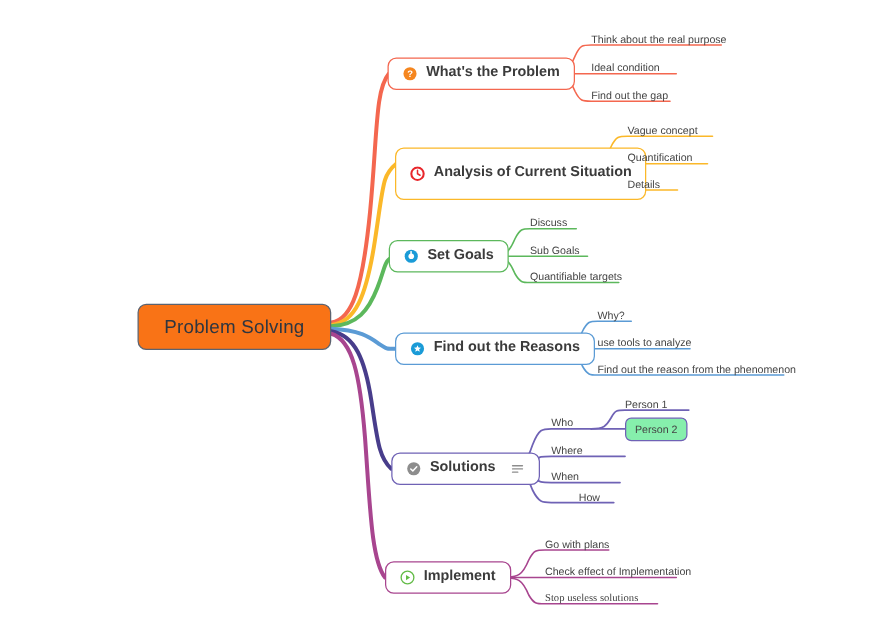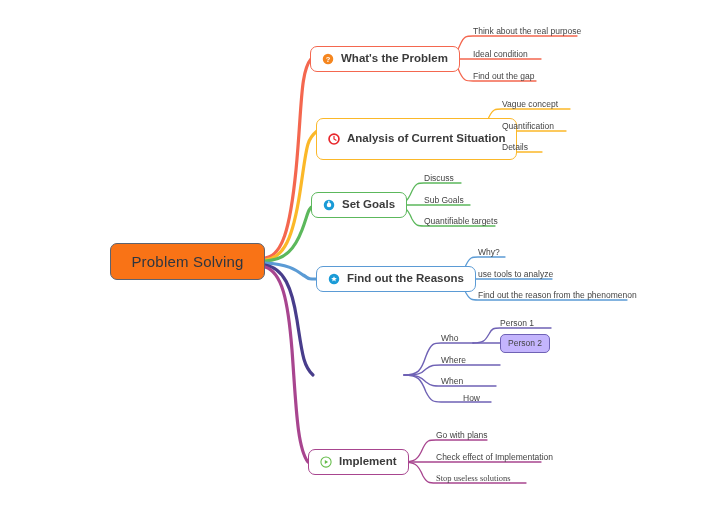--- a/index.html
+++ b/index.html
@@ -63,21 +63,21 @@
     position:absolute;
     font-size:8.5px;
     color:#444;
     white-space:nowrap;
     line-height:1;
   }
   .l3.boxed{
     box-sizing:border-box;
     border:1.5px solid #6f62b5;
     border-radius:5px;
-    background:#c4b5fd;
+    background:#86efac;
     padding:3px 7px;
     display:flex;align-items:center;
   }
 </style>
 </head>
 <body>
 
 <div id="canvas">
 
   <svg class="links" viewBox="0 0 709 505">
@@ -162,20 +162,32 @@
   </div>
 
   <div class="l1" style="left:316px;top:266px;height:26px;border-color:#5b9bd5;">
     <svg class="ic" viewBox="0 0 16 16">
       <circle cx="8" cy="8" r="7" fill="#1a9bd7"></circle>
       <path d="M8 4.2 L9.1 6.7 L11.8 6.9 L9.7 8.6 L10.4 11.2 L8 9.8 L5.6 11.2 L6.3 8.6 L4.2 6.9 L6.9 6.7 Z" fill="#ffffff"></path>
     </svg>
     <span class="lbl">Find out the Reasons</span>
   </div>
 
+  <div class="l1" style="left:313px;top:362px;height:26px;border-color:#6f62b5;">
+    <svg class="ic" viewBox="0 0 16 16">
+      <circle cx="8" cy="8" r="7" fill="#8d8d8d"></circle>
+      <path d="M4.8 8.2 L7 10.3 L11.2 5.8" stroke="#ffffff" stroke-width="1.6" fill="none" stroke-linecap="round" stroke-linejoin="round"></path>
+    </svg>
+    <span class="lbl">Solutions</span>
+    <svg class="notes-ic" viewBox="0 0 16 16">
+      <rect x="2" y="4" width="12" height="1.5" rx="0.7" fill="#8d8d8d"></rect>
+      <rect x="2" y="7.4" width="12" height="1.5" rx="0.7" fill="#8d8d8d"></rect>
+      <rect x="2" y="10.8" width="7" height="1.5" rx="0.7" fill="#8d8d8d"></rect>
+    </svg>
+  </div>
 
   <div class="l1" style="left:308px;top:449px;height:26px;border-color:#a8458f;">
     <svg class="ic" viewBox="0 0 16 16">
       <circle cx="8" cy="8" r="6.8" fill="none" stroke="#62bb46" stroke-width="1.4"></circle>
       <path d="M6.4 5.2 L10.8 8 L6.4 10.8 Z" fill="#62bb46"></path>
     </svg>
     <span class="lbl">Implement</span>
   </div>
 
   <div class="l2" style="left:473px;top:27px;">

